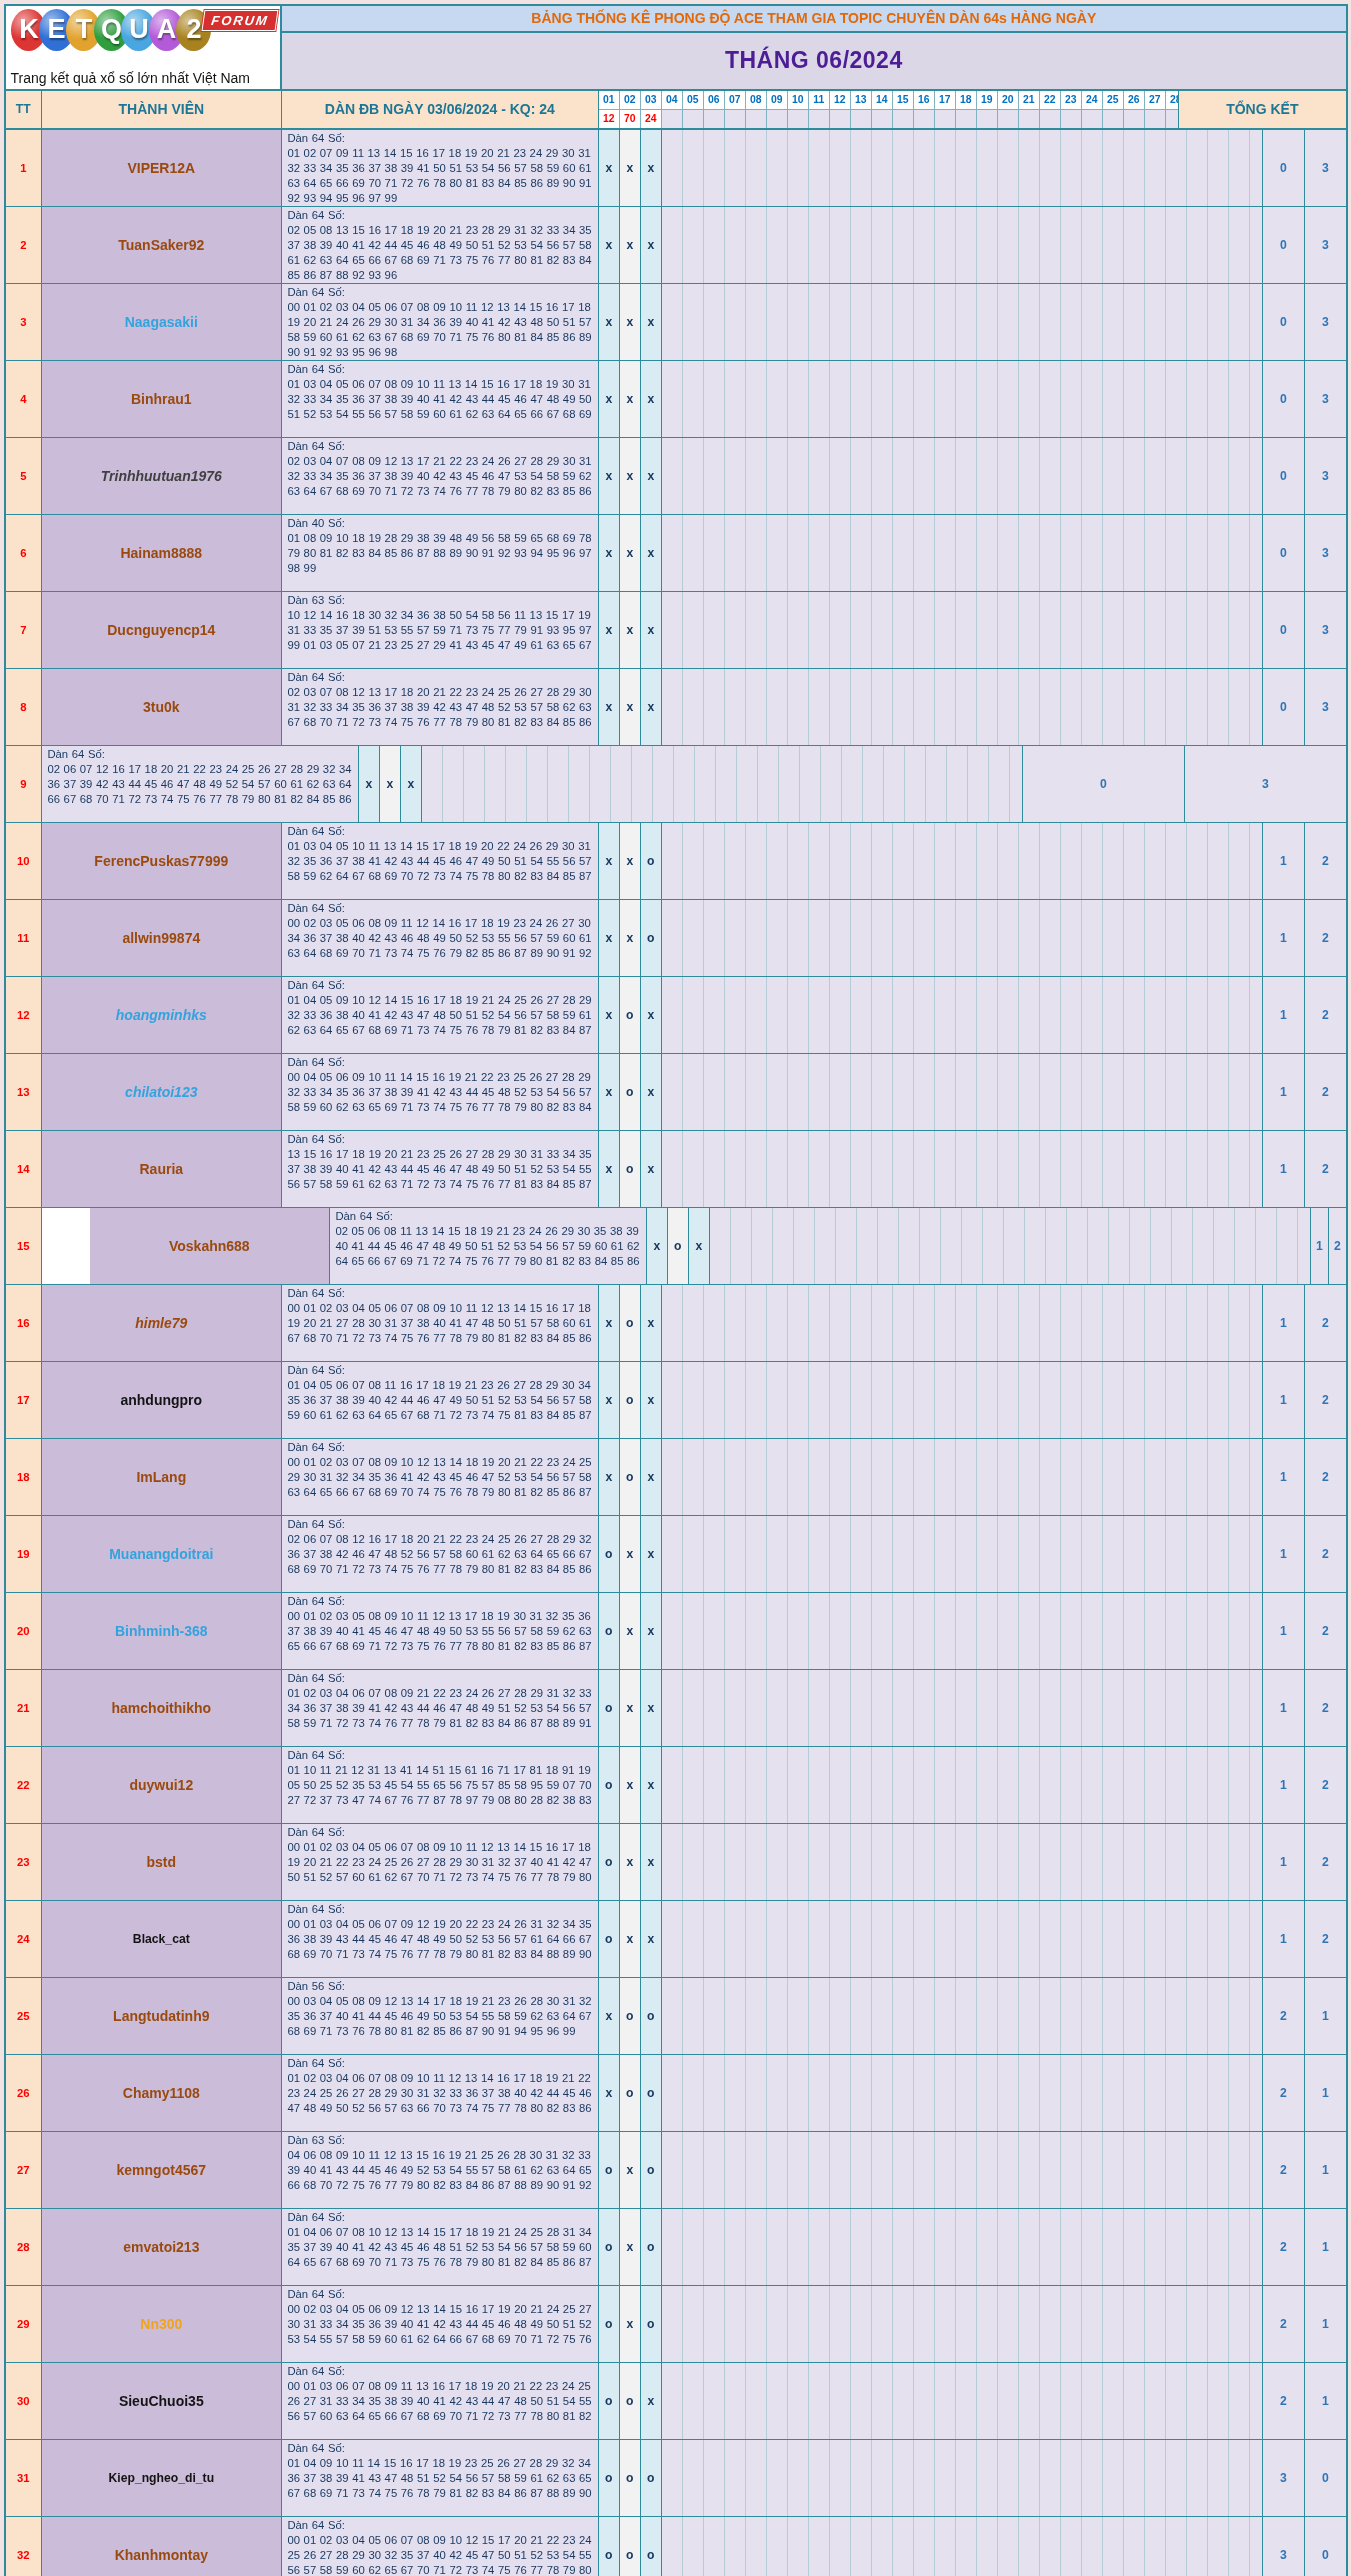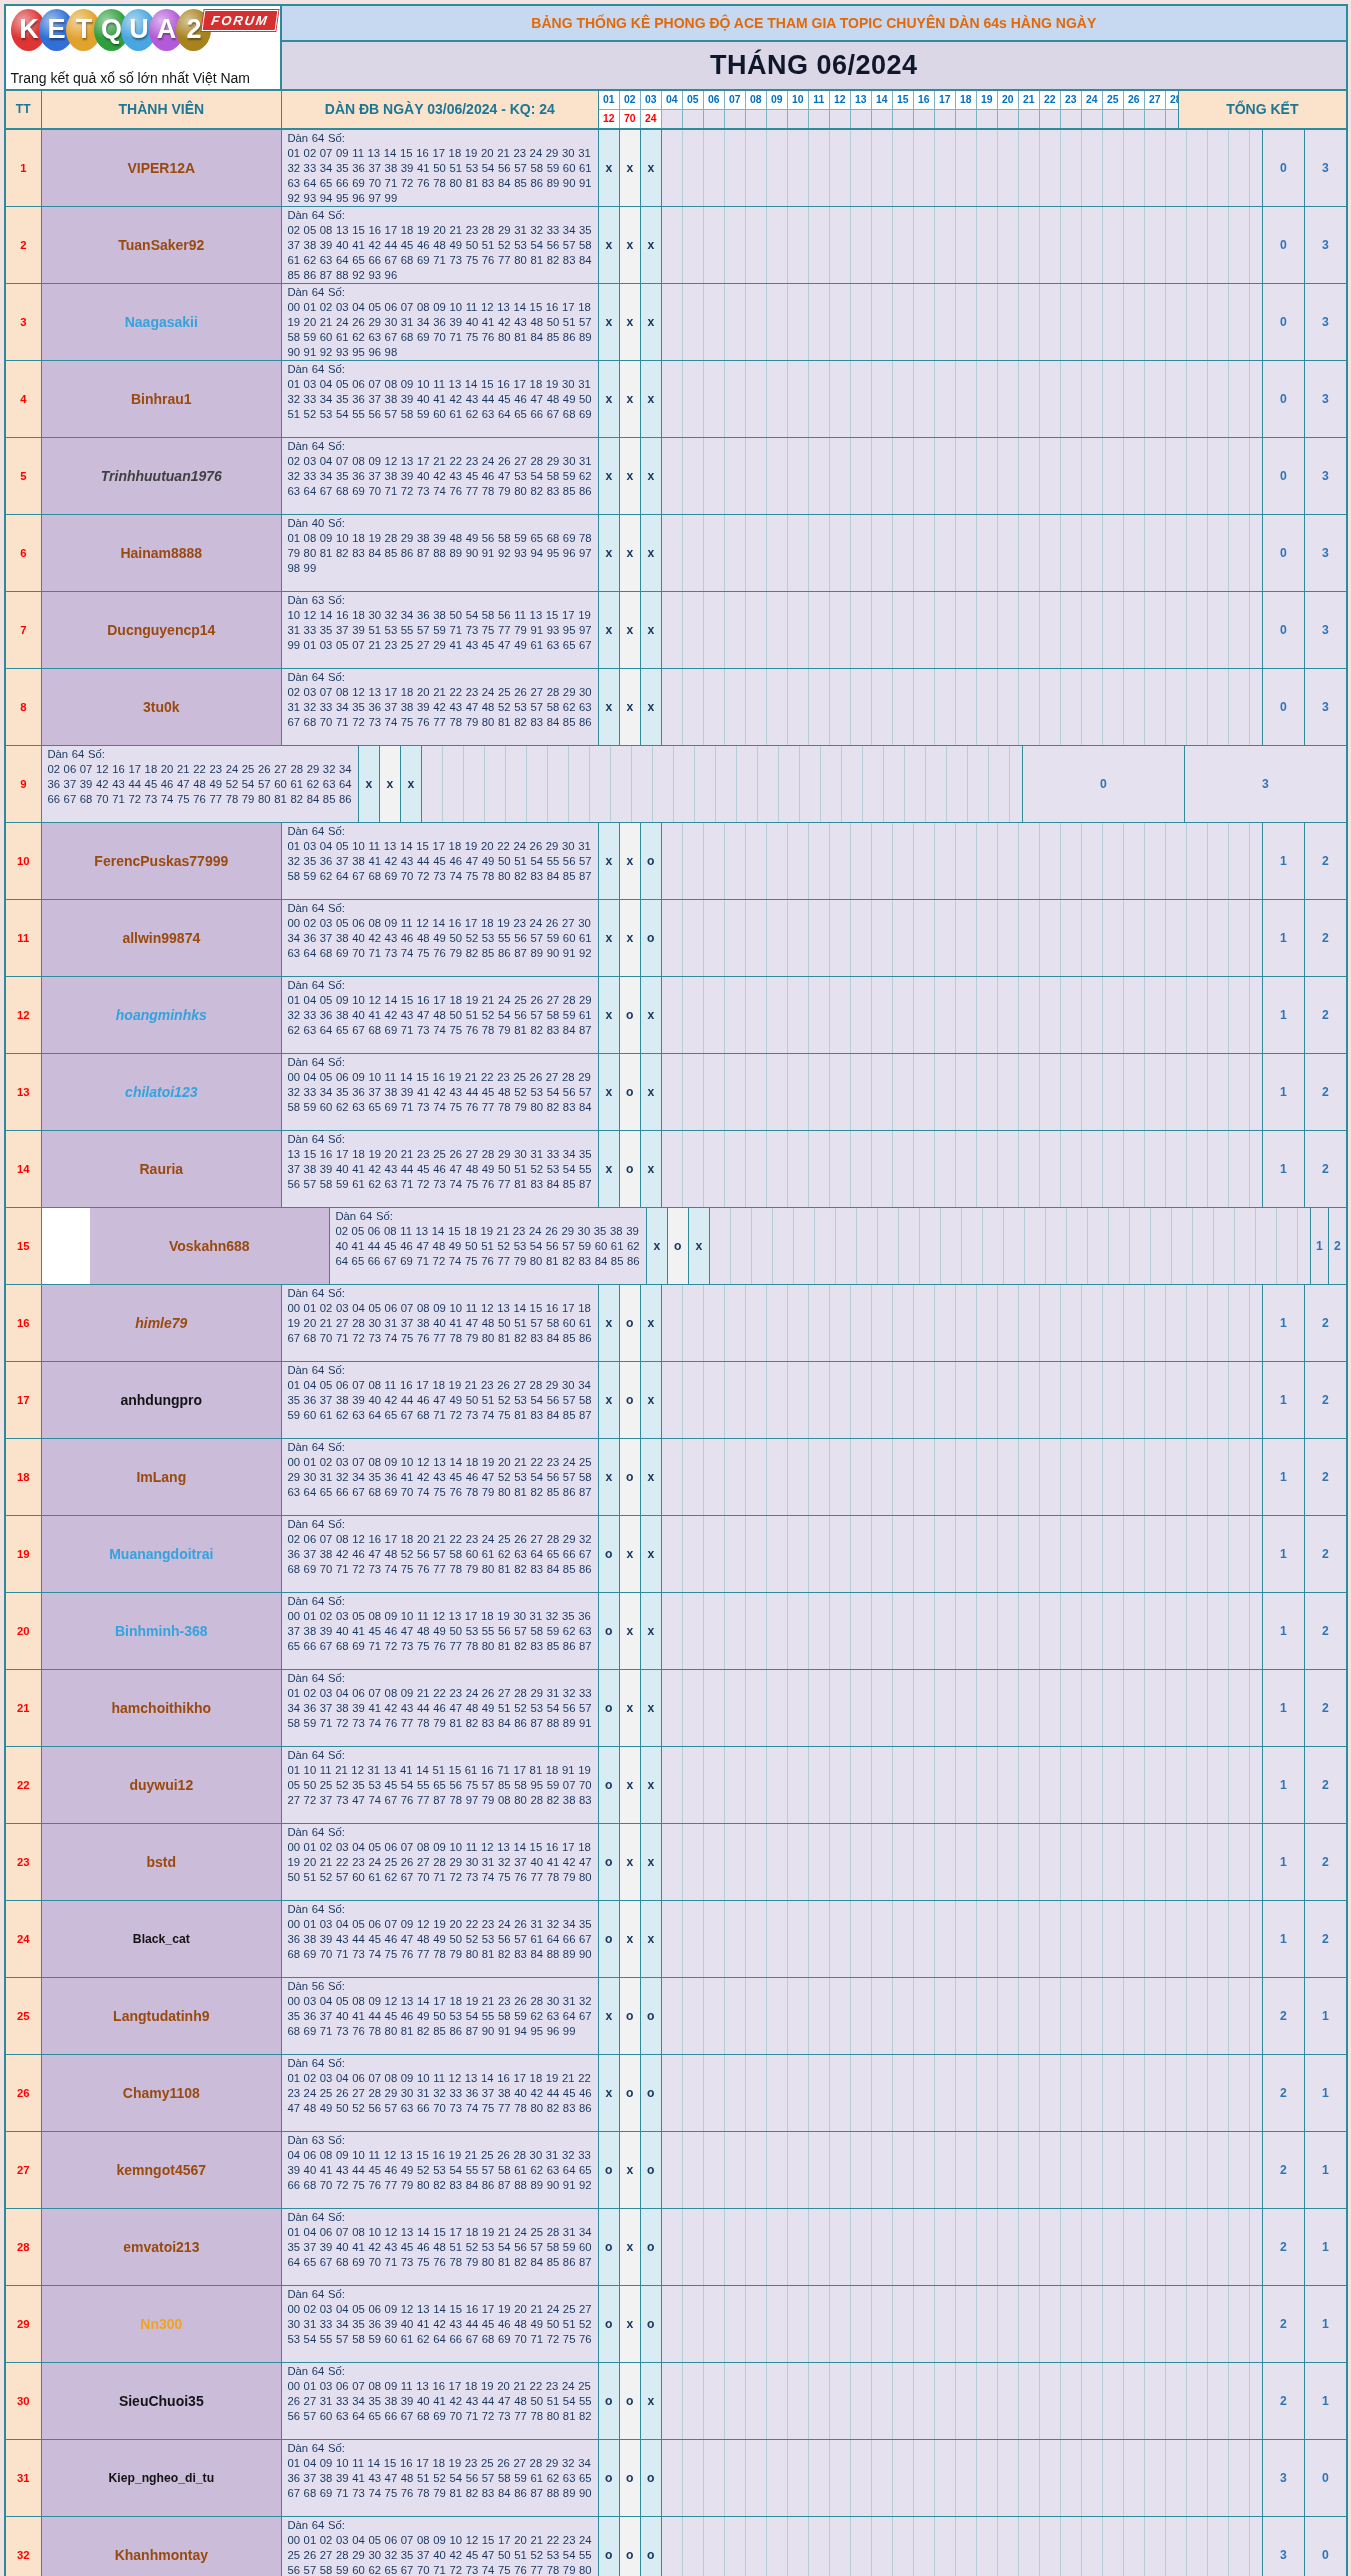--- a/index.html
+++ b/index.html
@@ -6,22 +6,22 @@
   .wrap{width:1344px;margin:3.8px;border:2.8px solid #2e8b9c;background:#ffffff;box-sizing:border-box;}
   
   .top{display:flex;height:83px;}
   .logo-box{width:276px;position:relative;background:#fff;border-right:2.8px solid #2e8b9c;box-sizing:border-box;flex:none;}
   .balls{position:absolute;top:2.8px;left:5.6px;display:flex;}
   .ball{width:35px;height:42px;border-radius:50%;display:flex;align-items:center;justify-content:center;color:#fff;font-weight:bold;font-size:27px;margin-left:-7.5px;text-shadow:0.9px 1.9px 1.9px rgba(0,0,0,.4);}
   .ball:first-child{margin-left:0;}
   .forum{position:absolute;top:4.7px;right:2.8px;background:#d62f2f;color:#fff;font-style:italic;font-weight:bold;font-size:13px;padding:1.9px 7.5px;border:1.9px solid #fff;box-shadow:0 0 0 0.9px #d62f2f;transform:skewX(-8deg);letter-spacing:1.9px;}
   .tagline{position:absolute;left:4.7px;bottom:2.8px;font-size:14px;color:#141414;white-space:nowrap;}
   .titles{flex:1;display:flex;flex-direction:column;min-width:0;}
-  .title1{height:36px;background:#c6d9f1;color:#e2690a;font-weight:bold;font-size:14px;display:flex;align-items:center;justify-content:center;border-bottom:2.8px solid #2e8b9c;box-sizing:border-box;}
-  .title2{flex:1;background:#dcd7e7;color:#0f172a;font-weight:bold;font-size:27px;display:flex;align-items:center;justify-content:center;letter-spacing:0.5px;}
+  .title1{height:27px;background:#c6d9f1;color:#e2690a;font-weight:bold;font-size:14px;display:flex;align-items:center;justify-content:center;border-bottom:2.8px solid #2e8b9c;box-sizing:border-box;}
+  .title2{flex:1;background:#dcd7e7;color:#4c1d95;font-weight:bold;font-size:23px;display:flex;align-items:center;justify-content:center;letter-spacing:0.5px;}
   
   .header-row{display:flex;height:41px;border-top:2.8px solid #2e8b9c;border-bottom:2.8px solid #2e8b9c;box-sizing:border-box;background:#fbe2cb;}
   .hc{background:#fbe2cb;color:#1c7695;font-weight:bold;display:flex;align-items:center;justify-content:center;border-right:1.9px solid #2e8b9c;box-sizing:border-box;flex:none;}
   .hc.tt{width:36px;font-size:12.2px;}
   .hc.member{width:240px;font-size:14px;}
   .hc.dan{width:317px;font-size:14px;}
   .day-columns{display:flex;width:579px;flex:none;}
   .day-col{width:21px;display:flex;flex-direction:column;box-sizing:border-box;border-right:0.9px solid #7fb3c2;flex:none;}
   .day-head{height:19px;background:#ffffff;color:#0070c0;font-weight:bold;font-size:10.4px;display:flex;align-items:center;justify-content:center;border-bottom:0.9px solid #7fb3c2;box-sizing:border-box;}
   .day-res{flex:1;display:flex;align-items:center;justify-content:center;font-size:10.4px;font-weight:bold;color:#ff0000;background:#e6e1ef;}

